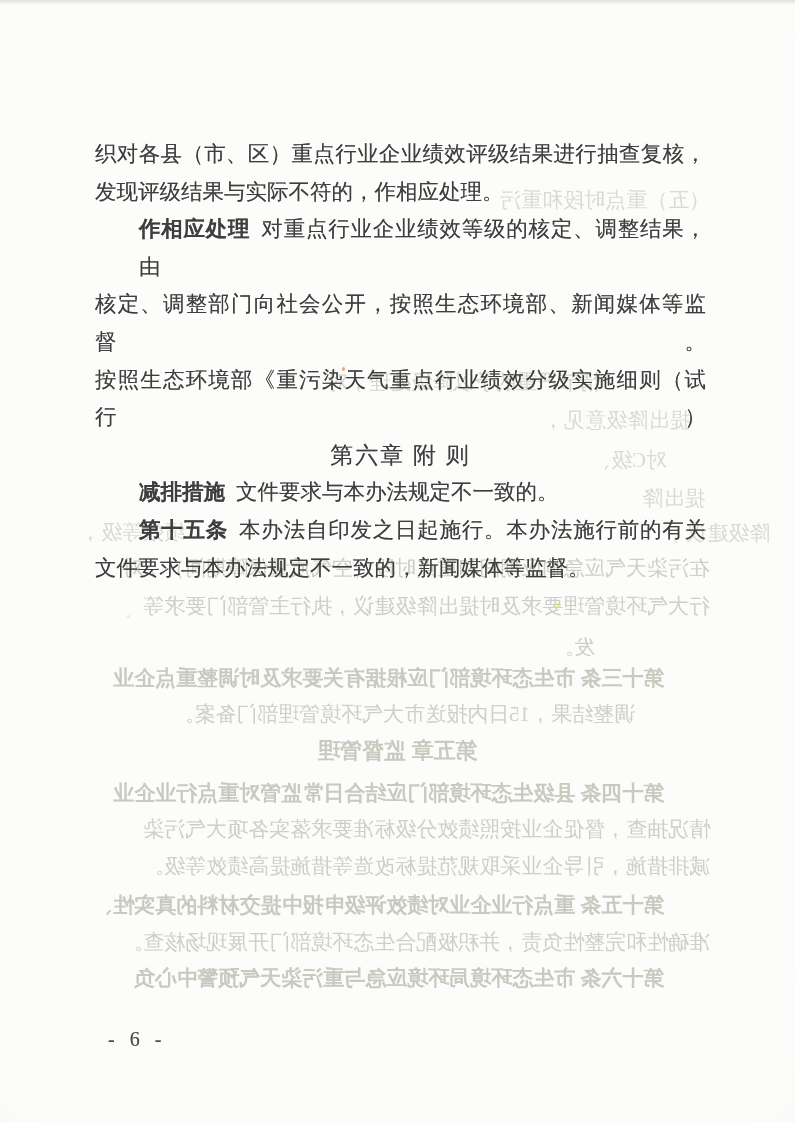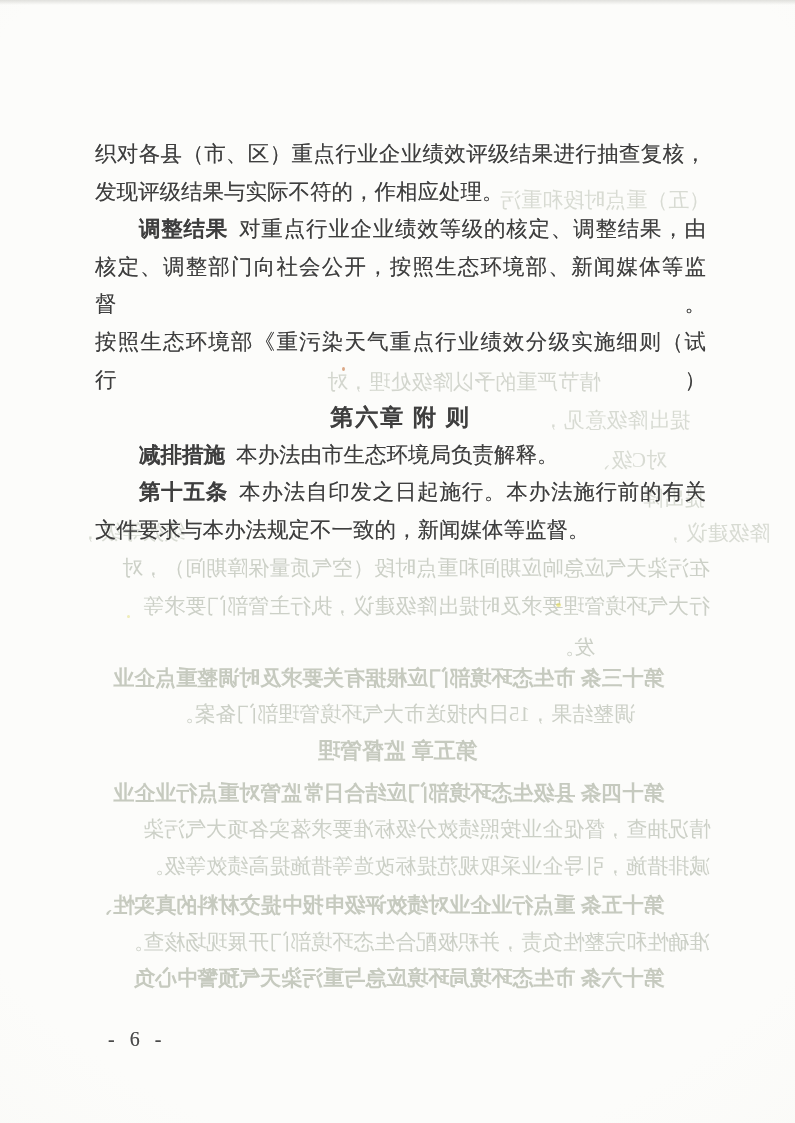--- a/index.html
+++ b/index.html
@@ -14,21 +14,21 @@
   }
   
   .content{
     position:absolute;left:95px;top:136px;width:611px;
     font-size:21.5px;line-height:37.6px;color:#3e3e3e;
     text-shadow:0 0 .5px rgba(62,62,62,.55);
   }
   .doc-line{white-space:normal;}
   .doc-line.fill{text-align:justify;text-align-last:justify;}
   .doc-line.indent{padding-left:44px;}
-  .doc-line.chapter{text-align:center;text-align-last:center;font-weight:700;font-size:23px;letter-spacing:2px;}
+  .doc-line.chapter{text-align:center;text-align-last:center;font-weight:400;font-size:23px;letter-spacing:2px;}
   .lead{font-weight:700;margin-right:11px;}
   
   .ghost{
     position:absolute;white-space:nowrap;
     transform:scaleX(-1);
     font-size:21px;line-height:24px;color:#ccd0c7;
   }
   .g-faint{color:#d8dbd3;}
   .g-bold{font-weight:600;color:#c6cabf;}
   .g0{top:188px;right:85px;}
@@ -125,25 +125,25 @@
       </div>
       <div class="ghost g18 g-bold">
         <span>第十六条 市生态环境局环境应急与重污染天气预警中心负</span>
       </div>
     </div>
 
   <div class="content">
 
   <div class="doc-line fill"><span>织对各县（市、区）重点行业企业绩效评级结果进行抽查复核，</span></div>
       <div class="doc-line"><span>发现评级结果与实际不符的，作相应处理。</span></div>
-      <div class="doc-line fill indent"><span class="lead">调整结果</span><span>对重点行业企业绩效等级的核定、调整结果，由</span></div>
+      <div class="doc-line fill indent"><span class="lead">作相应处理</span><span>对重点行业企业绩效等级的核定、调整结果，由</span></div>
       <div class="doc-line fill"><span>核定、调整部门向社会公开，按照生态环境部、新闻媒体等监督。</span></div>
       <div class="doc-line fill"><span>按照生态环境部《重污染天气重点行业绩效分级实施细则（试行）</span></div>
       <div class="doc-line chapter"><span>第六章 附 则</span></div>
-      <div class="doc-line indent"><span class="lead">减排措施</span><span>本办法由市生态环境局负责解释。</span></div>
+      <div class="doc-line indent"><span class="lead">减排措施</span><span>文件要求与本办法规定不一致的。</span></div>
       <div class="doc-line fill indent"><span class="lead">第十五条</span><span>本办法自印发之日起施行。本办法施行前的有关</span></div>
       <div class="doc-line"><span>文件要求与本办法规定不一致的，新闻媒体等监督。</span></div>
     </div>
 
   <div class="page-number">- 6 -</div>
 
   <div class="speck speck-a"></div>
   <div class="speck speck-b"></div>
   <div class="speck speck-c"></div>
 

